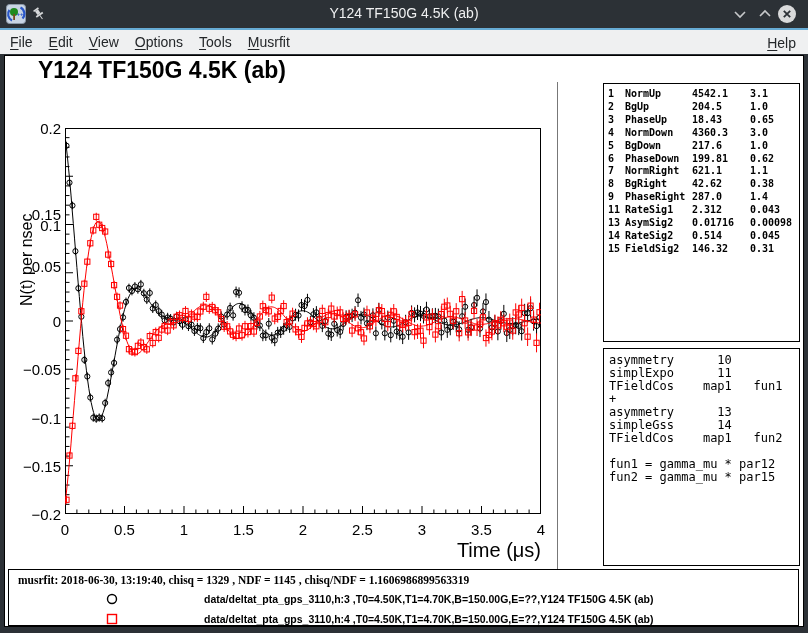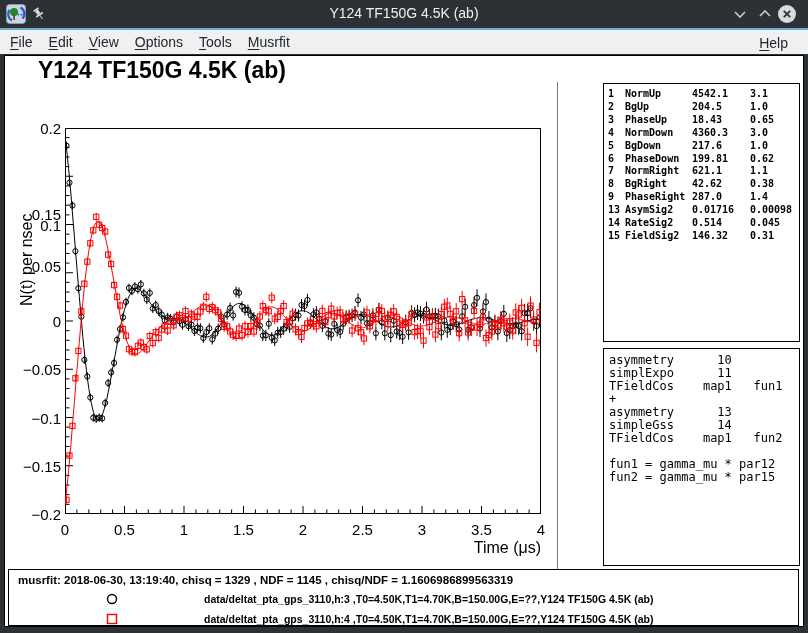--- a/index.html
+++ b/index.html
@@ -15,46 +15,46 @@
   .btn-min{left:732px;}
   .btn-max{left:757px;}
   .btn-close{left:777px;top:4px;width:20px;height:20px;}
   .accent{position:absolute;left:0;right:0;top:28px;height:2px;}
   
   .menubar{position:absolute;left:0;right:0;top:30px;height:24px;background:#eff0f1;
            color:#232629;font-size:14px;}
   .mi{display:inline-block;padding:3px 8px;margin-top:1px;text-align:center;}
   .mi:first-child{margin-left:2px;}
   .mi u{text-underline-offset:2px;}
-  .mi-help{position:absolute;right:12px;top:1px;padding:3px 8px;margin-left:18px;}
+  .mi-help{position:absolute;right:4px;top:1px;padding:3px 8px;margin-left:18px;}
   
   .canvas{position:absolute;left:4px;right:4px;top:55px;bottom:6px;background:#fff;
           border:1px solid #000;color:#000;}
   .plot-title{position:absolute;left:33px;top:1px;font-size:23px;font-weight:bold;}
   .ylabel{position:absolute;left:13px;top:250px;width:240px;font-size:16px;
           transform:rotate(-90deg);transform-origin:0 0;}
-  .xlabel{position:absolute;left:426px;top:483px;width:110px;text-align:right;font-size:16px;}
+  .xlabel{position:absolute;left:426px;top:483px;width:110px;text-align:right;font-size:20px;}
   .plot-svg{position:absolute;left:60px;top:72px;}
   .ytick{position:absolute;left:0;width:56px;text-align:right;font-size:15px;height:15px;}
   .xtick{position:absolute;width:60px;margin-left:-30px;text-align:center;font-size:15px;top:465px;}
   .divider{position:absolute;left:552px;top:26px;width:1px;height:487px;background:#777;}
   
   .parambox{position:absolute;left:598px;top:27px;width:197px;height:259px;border:1px solid #000;
             font-family:"DejaVu Sans Mono",monospace;font-weight:bold;font-size:10px;
             padding:4px 0 0 4px;box-sizing:border-box;}
   .prow{display:flex;line-height:12.9px;white-space:pre;}
   .pc-i{width:17px;} .pc-n{width:67px;} .pc-v{width:58px;} .pc-e{flex:1;}
   .theorybox{position:absolute;left:598px;top:292px;width:197px;height:218px;border:1px solid #000;
              box-sizing:border-box;}
   .theorybox pre{margin:5px 0 0 5px;font-family:"DejaVu Sans Mono",monospace;font-weight:normal;
                  font-size:12px;line-height:13px;}
   
   .infobox{position:absolute;left:3px;top:513px;width:791px;height:57px;border:1px solid #000;
            box-sizing:border-box;background:#fff;}
-  .statusline{position:absolute;left:9px;top:4px;font-size:11.5px;font-weight:bold;white-space:nowrap;}
+  .statusline{position:absolute;left:9px;top:4px;font-size:11.5px;font-weight:bold;white-space:nowrap;font-family:Liberation Serif, serif;}
   .legendrow{position:absolute;left:0;right:0;height:16px;}
   .legendrow .lmark{position:absolute;left:95px;top:0;width:16px;height:16px;}
   .legendrow .ltext{position:absolute;left:195px;top:2px;font-size:10.5px;font-weight:bold;white-space:nowrap;}
 </style>
 </head>
 <body>
 
 <div class="window">
 
   <div class="titlebar">
@@ -834,20 +834,21 @@
     <div class="parambox" id="parambox">
         <div class="prow"><span class="pc-i">1</span><span class="pc-n">NormUp</span><span class="pc-v">4542.1</span><span class="pc-e">3.1</span></div>
         <div class="prow"><span class="pc-i">2</span><span class="pc-n">BgUp</span><span class="pc-v">204.5</span><span class="pc-e">1.0</span></div>
         <div class="prow"><span class="pc-i">3</span><span class="pc-n">PhaseUp</span><span class="pc-v">18.43</span><span class="pc-e">0.65</span></div>
         <div class="prow"><span class="pc-i">4</span><span class="pc-n">NormDown</span><span class="pc-v">4360.3</span><span class="pc-e">3.0</span></div>
         <div class="prow"><span class="pc-i">5</span><span class="pc-n">BgDown</span><span class="pc-v">217.6</span><span class="pc-e">1.0</span></div>
         <div class="prow"><span class="pc-i">6</span><span class="pc-n">PhaseDown</span><span class="pc-v">199.81</span><span class="pc-e">0.62</span></div>
         <div class="prow"><span class="pc-i">7</span><span class="pc-n">NormRight</span><span class="pc-v">621.1</span><span class="pc-e">1.1</span></div>
         <div class="prow"><span class="pc-i">8</span><span class="pc-n">BgRight</span><span class="pc-v">42.62</span><span class="pc-e">0.38</span></div>
         <div class="prow"><span class="pc-i">9</span><span class="pc-n">PhaseRight</span><span class="pc-v">287.0</span><span class="pc-e">1.4</span></div>
+        <div class="prow"><span class="pc-i">11</span><span class="pc-n">RateSig1</span><span class="pc-v">2.312</span><span class="pc-e">0.043</span></div>
         <div class="prow"><span class="pc-i">13</span><span class="pc-n">AsymSig2</span><span class="pc-v">0.01716</span><span class="pc-e">0.00098</span></div>
         <div class="prow"><span class="pc-i">14</span><span class="pc-n">RateSig2</span><span class="pc-v">0.514</span><span class="pc-e">0.045</span></div>
         <div class="prow"><span class="pc-i">15</span><span class="pc-n">FieldSig2</span><span class="pc-v">146.32</span><span class="pc-e">0.31</span></div>
       </div>
 
     <div class="theorybox">
       <pre id="theorytext">asymmetry      10
 simplExpo      11
 TFieldCos    map1   fun1
 +

